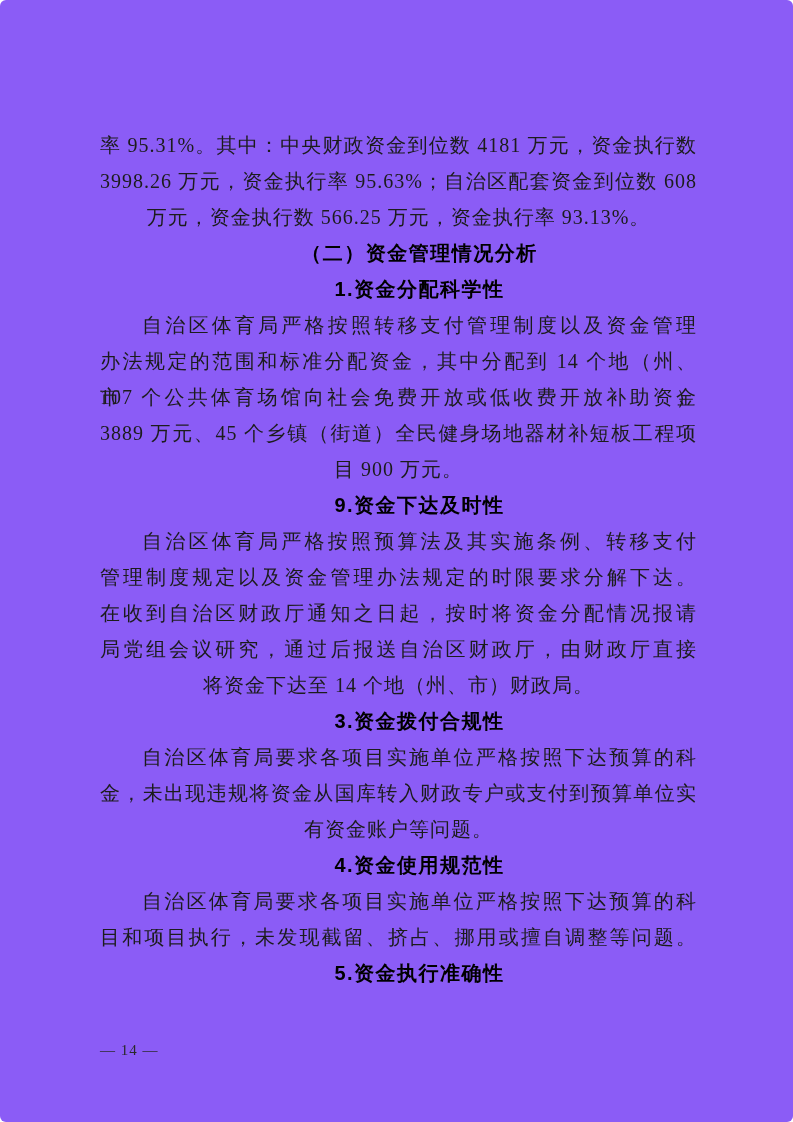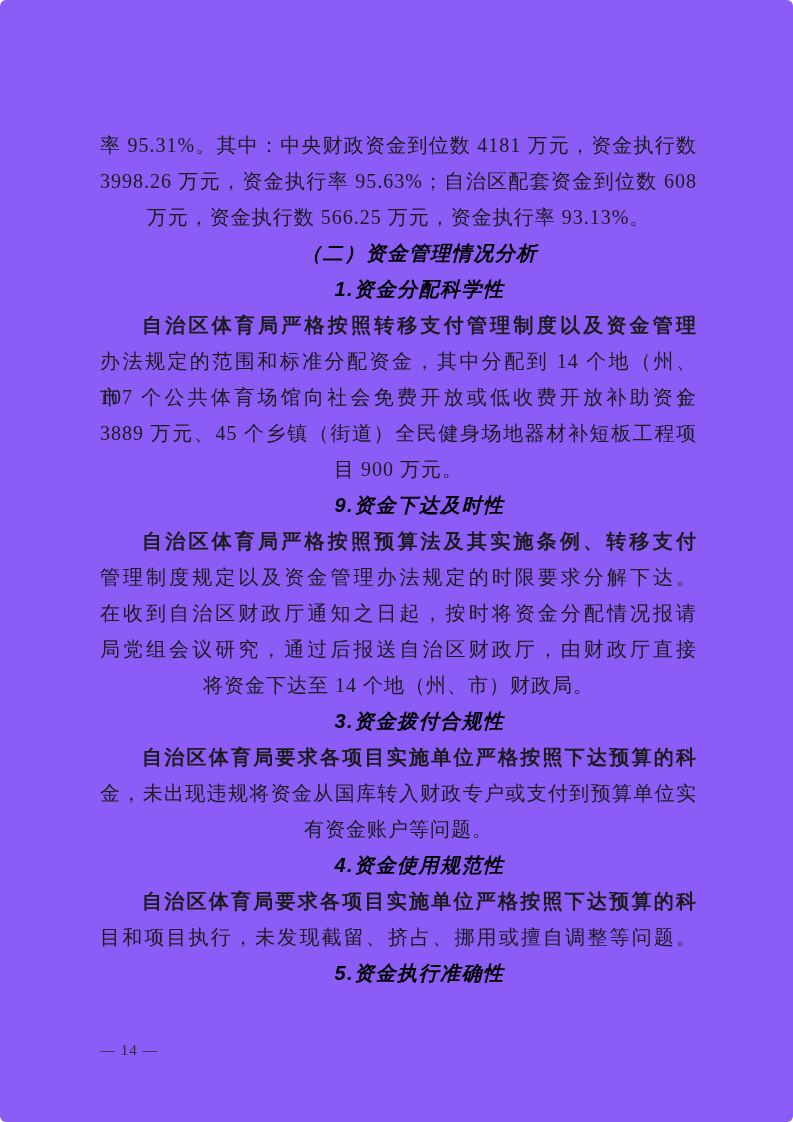--- a/index.html
+++ b/index.html
@@ -31,29 +31,27 @@
     letter-spacing: 1px;
     text-align: center;
     overflow: visible;
   }
   .line.justify {
     text-align: justify;
     text-align-last: justify;
   }
   .line.indent {
     text-indent: 42px;
-    font-weight: bold;
   }
   .line.heading2,
   .line.heading3 {
     font-weight: 700;
     color: #000000;
     font-family: "Liberation Sans", "DejaVu Sans", sans-serif;
     letter-spacing: 1.5px;
-    font-style: italic;
   }
   .footer {
     position: absolute;
     left: 100px;
     top: 1038px;
     font-size: 15px;
     line-height: 24px;
     letter-spacing: 1px;
     color: #2a2a2a;
     font-family: "Liberation Serif", "DejaVu Serif", serif;

